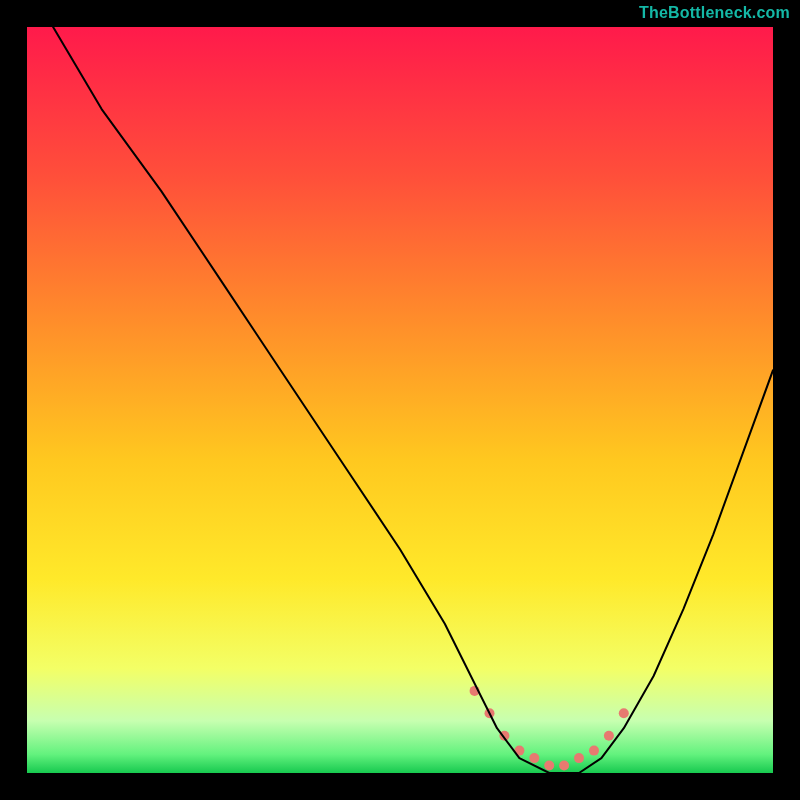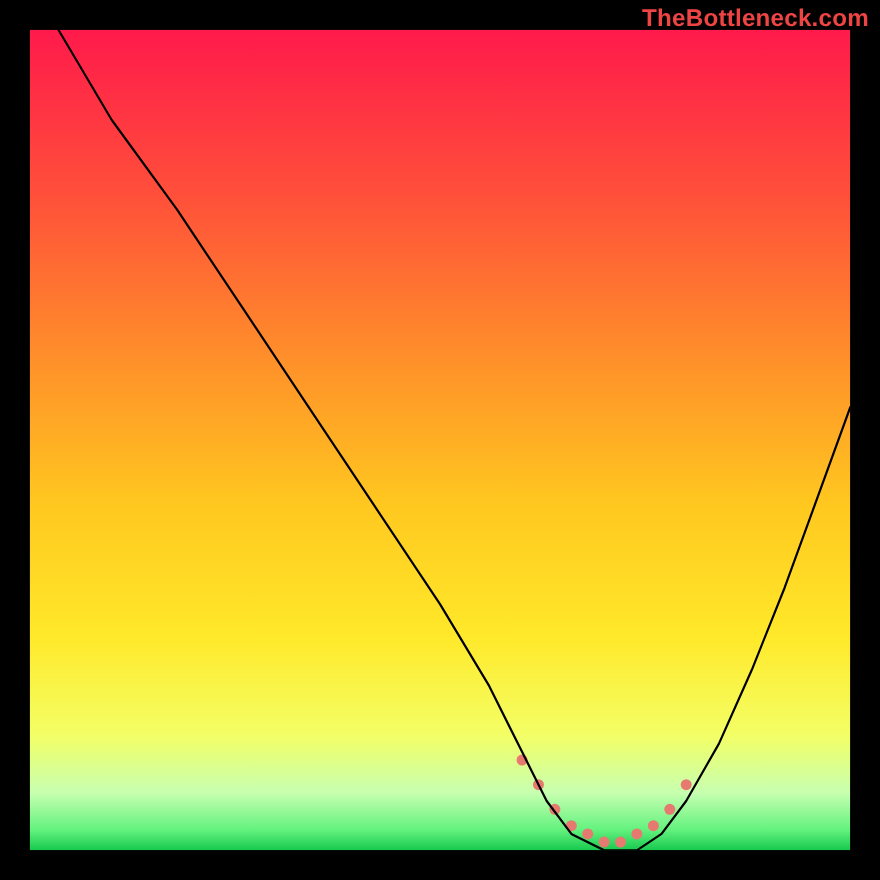--- a/index.html
+++ b/index.html
@@ -21,22 +21,22 @@
   }
   .plot {
     position: absolute;
     left: 0;
     top: 0;
   }
   .watermark {
     position: absolute;
     top: 4px;
     right: 10px;
-    color: #ef4444;
-    font-size: 22px;
+    color: #14b8a6;
+    font-size: 16px;
     font-weight: 600;
     letter-spacing: 0.2px;
     user-select: none;
   }
 </style>
 </head>
 <body>
 
 <div class="frame">
   <svg class="plot" width="746" height="746" viewBox="0 0 746 746">

